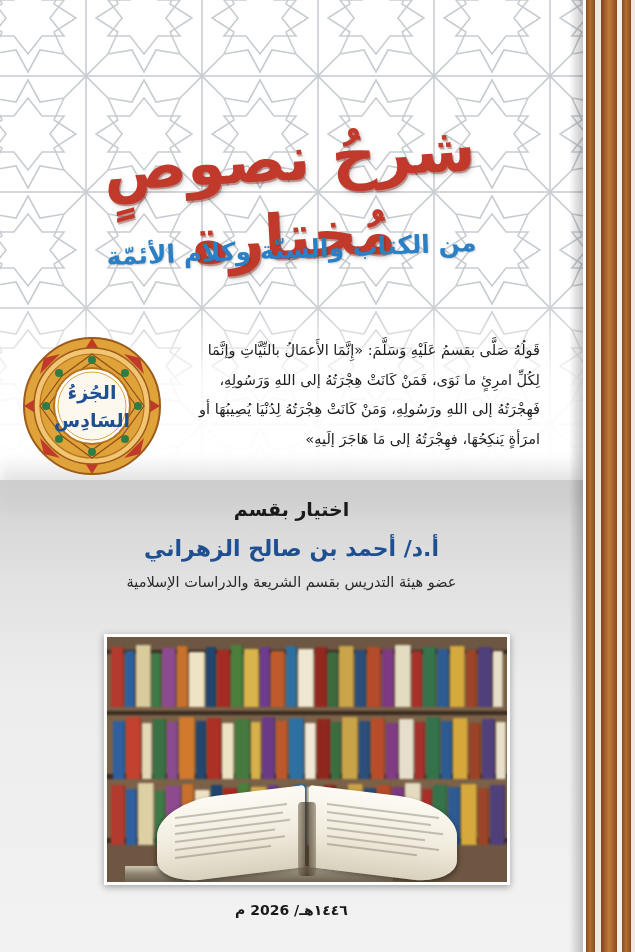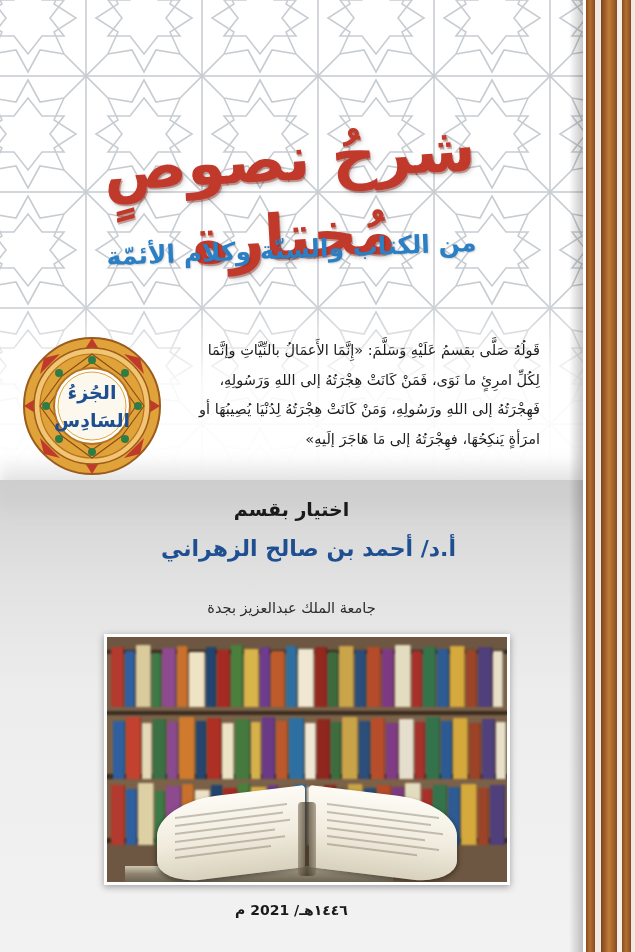--- a/index.html
+++ b/index.html
@@ -166,21 +166,20 @@
     color: #1a1a1a;
   }
   .author-name {
     position: absolute;
     top: 536px; left: 0;
     width: 583px;
     text-align: center;
     font-size: 22px;
     font-weight: bold;
     color: #1d4f91;
-    margin-left: 17px;
   }
   .affil1 {
     position: absolute;
     top: 574px; left: 0;
     width: 583px;
     text-align: center;
     font-size: 14.5px;
     color: #2a2a2a;
   }
   .affil2 {
@@ -367,21 +366,21 @@
       <div class="medallion-text">
         <span>الجُزءُ</span>
         <span>السَادِس</span>
       </div>
     </div>
 
     <div class="hadith">قَولُهُ صَلَّى بقسمُ عَلَيْهِ وَسَلَّمَ: «إِنَّمَا الأَعمَالُ بالنِّيَّاتِ وإنَّمَا لِكُلِّ امرِئٍ ما نَوَى، فَمَنْ كَانَتْ هِجْرَتُهُ إلى اللهِ وَرَسُولِهِ، فَهِجْرَتُهُ إلى اللهِ ورَسُولِهِ، وَمَنْ كَانَتْ هِجْرَتُهُ لِدُنْيَا يُصِيبُهَا أو امرَأةٍ يَنكِحُهَا، فهِجْرَتُهُ إلى مَا هَاجَرَ إلَيهِ»</div>
 
     <div class="byline">اختيار بقسم</div>
     <div class="author-name">أ.د/ أحمد بن صالح الزهراني</div>
-    <div class="affil2">جامعة الملك عبدالعزيز بجدة</div>
+    <div class="affil1">عضو هيئة التدريس بقسم الشريعة والدراسات الإسلامية</div>
 
     <div class="photo">
       <div class="shelves"></div>
       <div class="books">
         <div class="book" style="left:4px;  top:10px; width:13px; height:60px; background:#b33a2e;"></div>
         <div class="book" style="left:18px; top:14px; width:10px; height:56px; background:#2f5f9e;"></div>
         <div class="book" style="left:29px; top:8px;  width:15px; height:62px; background:#d9cb9c;"></div>
         <div class="book" style="left:45px; top:16px; width:9px;  height:54px; background:#3c7a46;"></div>
         <div class="book" style="left:55px; top:11px; width:14px; height:59px; background:#8e4a8f;"></div>
         <div class="book" style="left:70px; top:9px;  width:11px; height:61px; background:#c8702c;"></div>
@@ -485,18 +484,18 @@
           <div class="textline" style="left:18px; top:24px; width:104px;"></div>
           <div class="textline" style="left:18px; top:32px; width:116px;"></div>
           <div class="textline" style="left:18px; top:40px; width:98px;"></div>
           <div class="textline" style="left:18px; top:48px; width:112px;"></div>
           <div class="textline" style="left:18px; top:56px; width:90px;"></div>
         </div>
         <div class="spine-center"></div>
       </div>
     </div>
 
-    <div class="date">١٤٤٦هـ/ 2021 م</div>
+    <div class="date">١٤٤٦هـ/ 2026 م</div>
   </div>
 
   <div class="spine-shadow"></div>
   <div class="spine"></div>
 </div>
 
 </body></html>

